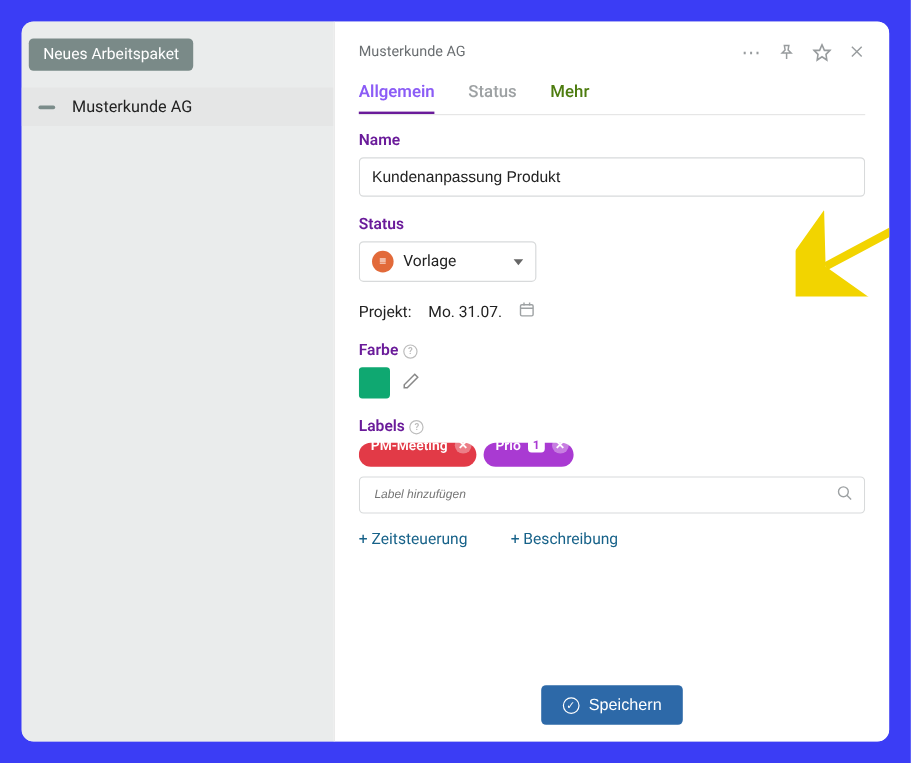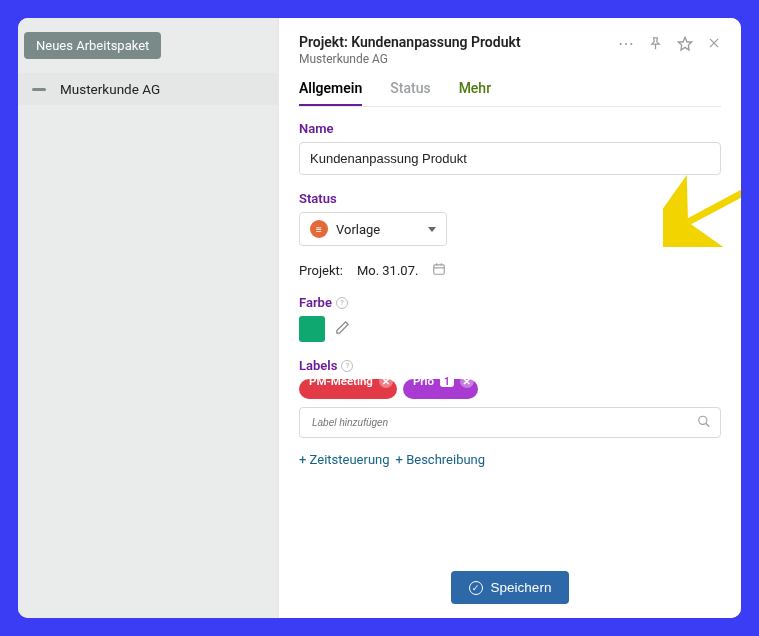--- a/index.html
+++ b/index.html
@@ -83,21 +83,21 @@
     margin-top: 14px;
   }
   .tab {
     font-size: 14px;
     color: #9da1a3;
     padding-bottom: 8px;
     cursor: pointer;
     font-weight: 500;
   }
   .tab.active {
-    color: #000000;
+    color: #8b5cf6;
     font-weight: 600;
     border-bottom: 2px solid #6a1b9a;
   }
   .tab.dark { color: #4d7c0f; font-weight:500;}
   .form {
     flex: 1;
     overflow: auto;
     padding-top: 14px;
   }
   .field-label {
@@ -204,21 +204,21 @@
     font-style:italic;
     position:relative;
     background:#fff;
   }
   .label-search-wrap{ position:relative;}
   .label-search-wrap .search-icon{
     position:absolute;right:10px;top:50%;transform:translateY(-50%);
     color:#9da1a3;font-size:14px;
   }
   .add-links {
-    display:flex;gap:6px;margin-top:14px;
+    display:flex;gap:36px;margin-top:14px;
     font-size:13px;
   }
   .add-link { color:#176289; cursor:pointer;}
   .footer {
     display:flex;
     justify-content:center;
     padding:14px 0 4px;
   }
   .save-btn {
     background:#2d69a8;
@@ -253,24 +253,20 @@
     <span class="badge-header">Neues Arbeitspaket</span>
     <div class="sidebar-item">
       <span class="bar"></span>
       <span>Musterkunde AG</span>
     </div>
   </div>
 
   <div class="panel">
     <div class="panel-head">
       <div>
-        <div class="panel-title">
-          <span class="label-part">Projekt:</span>
-          <span>Kundenanpassung Produkt</span>
-        </div>
         <div class="panel-subtitle">Musterkunde AG</div>
       </div>
       <div class="head-icons">
         <span>⋯</span>
         <span>
           <svg width="15" height="15" viewBox="0 0 24 24" fill="none" stroke="currentColor" stroke-width="2">
               <path d="M12 2l3 7h5l-4 5 1 8-5-4-5 4 1-8-4-5h5z" opacity="0"></path>
               <path d="M9 3h6l-1 6 4 4h-12l4-4-1-6z"></path>
               <line x1="12" y1="13" x2="12" y2="21"></line>
             </svg>

